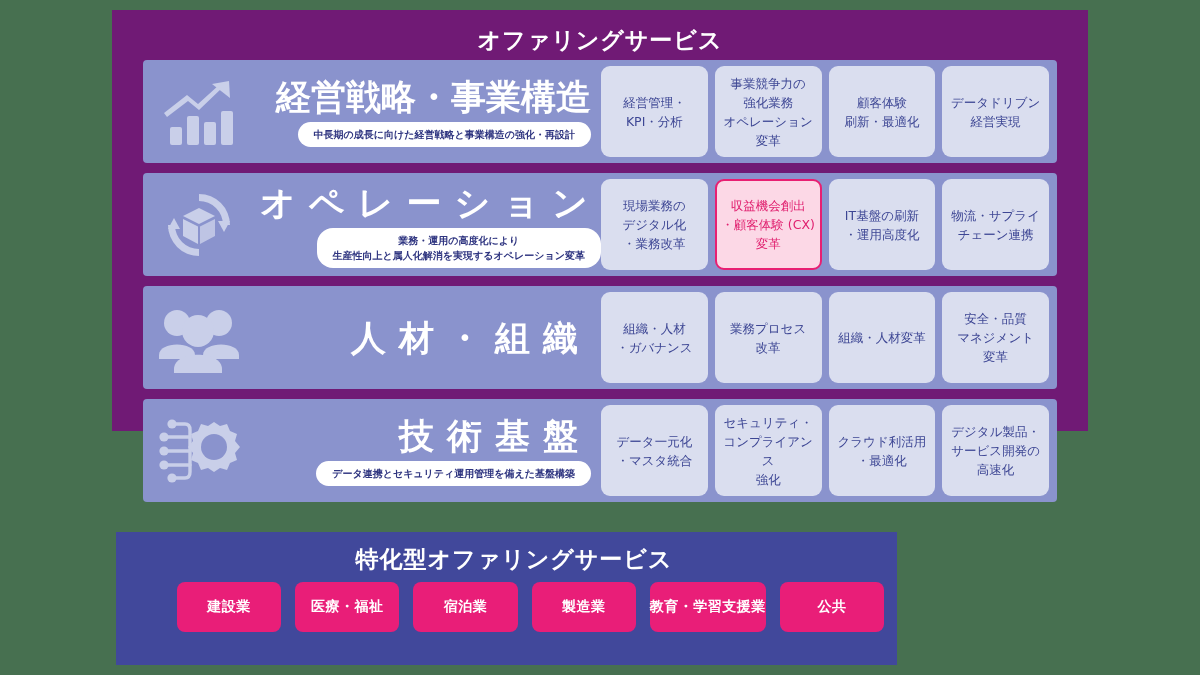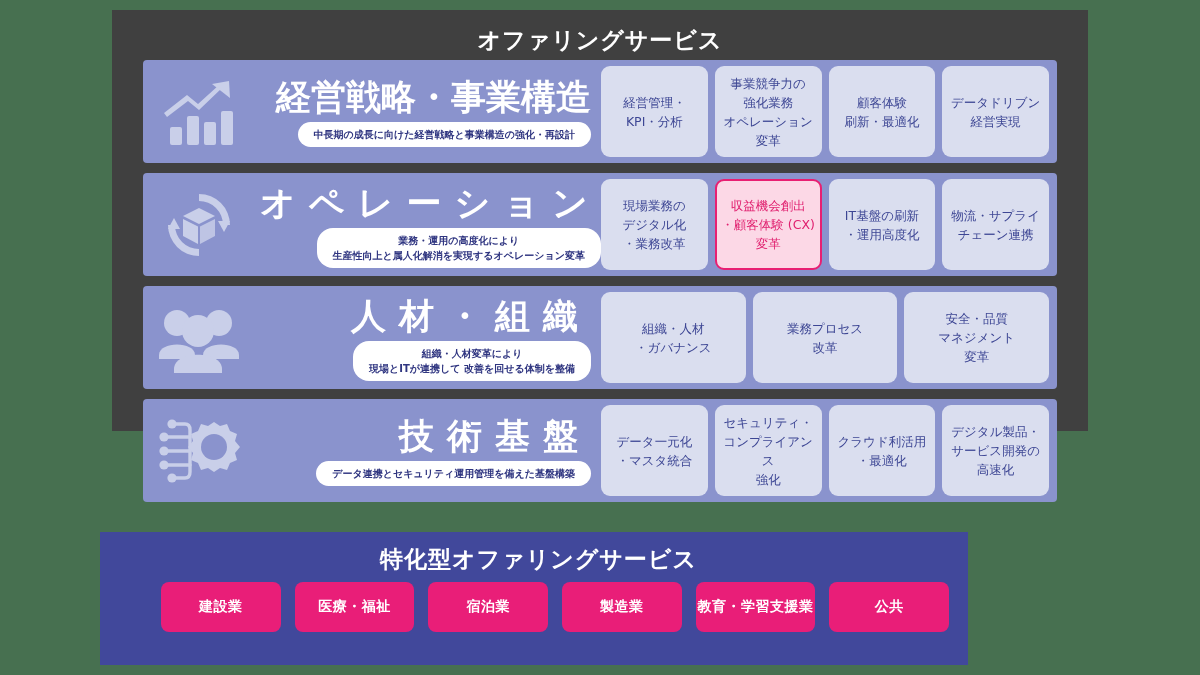--- a/index.html
+++ b/index.html
@@ -21,21 +21,21 @@
     box-sizing: border-box;
   }
 
   
   .main-panel {
     position: absolute;
     left: 112px;
     top: 10px;
     width: 976px;
     height: 421px;
-    background: #404040;
+    background: #701a75;
     box-sizing: border-box;
     padding: 12px 31px 12px 31px;
   }
 
   .panel-title {
     text-align: center;
     color: #ffffff;
     font-size: 23px;
     font-weight: 700;
     letter-spacing: 1px;
@@ -137,27 +137,27 @@
 
   .card.highlight {
     background: #fcd8e6;
     border: 2.5px solid #e81f72;
     color: #e0206f;
   }
 
   
   .sub-panel {
     position: absolute;
-    left: 100px;
+    left: 116px;
     top: 532px;
-    width: 868px;
+    width: 781px;
     height: 133px;
     background: #41489b;
     box-sizing: border-box;
-    padding: 10px 19px 14px 28px;
+    padding: 10px 13px 14px 28px;
   }
 
   .sub-title {
     text-align: center;
     color: #ffffff;
     font-size: 23px;
     font-weight: 700;
     letter-spacing: 1px;
     line-height: 34px;
     height: 40px;
@@ -270,29 +270,28 @@
                 <path d="M2 52 C2 38 38 38 38 52 L38 56 L2 56 Z"></path>
                 <circle cx="62" cy="20" r="13"></circle>
                 <path d="M46 52 C46 38 82 38 82 52 L82 56 L46 56 Z"></path>
                 <circle cx="41" cy="28" r="16"></circle>
                 <path d="M17 66 C17 47 65 47 65 66 L65 70 L17 70 Z"></path>
               </g>
             </svg>
           </div>
           <div class="hero-text">
             <div class="hero-title spaced">人材・組織</div>
-            <div class="hero-sub">組織・人材変革により
-現場とITが連携して 改善を回せる体制を整備</div>
           </div>
         </div>
         <div class="row-cards">
           <div class="card">組織・人材
 ・ガバナンス</div>
           <div class="card">業務プロセス
 改革</div>
+          <div class="card">組織・人材変革</div>
           <div class="card">安全・品質
 マネジメント
 変革</div>
         </div>
       </div>
 
       <div class="row">
         <div class="row-hero">
           <div class="hero-icon">
             <svg width="84" height="74" viewBox="0 0 84 74" aria-hidden="true">

